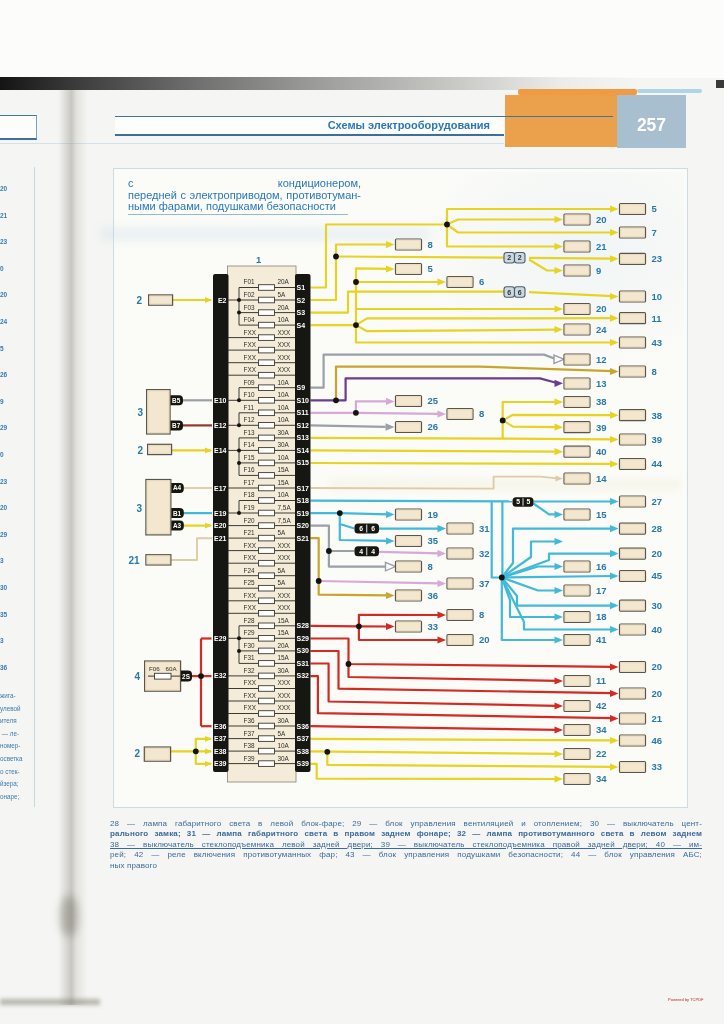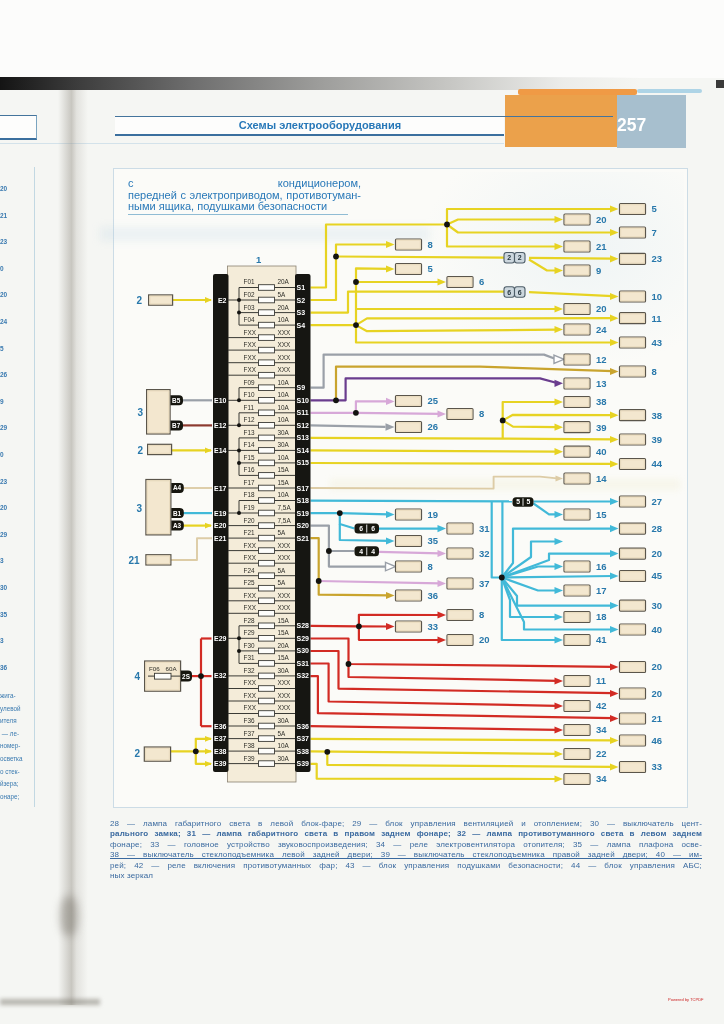--- a/index.html
+++ b/index.html
@@ -12,26 +12,26 @@
   <div class="abs" style="left:0;top:0;width:724px;height:78px;background:#fcfcfb;"></div>
 
   <div class="abs" style="left:0;top:77px;width:640px;height:13px;
        background:linear-gradient(to right,#141414 0%,#3c3c3c 12%,#6e6e6e 30%,#9d9d9b 50%,#c6c6c3 70%,rgba(230,230,228,0.6) 88%,rgba(240,240,238,0) 100%);"></div>
   <div class="abs" style="left:716px;top:80px;width:8px;height:8px;background:#3a3a3a;"></div>
 
   <div class="abs" style="left:518px;top:88.5px;width:119px;height:6px;background:#f09a45;border-radius:2px;"></div>
   <div class="abs" style="left:637px;top:88.5px;width:65px;height:4.5px;background:#aed4e6;border-radius:2px;"></div>
   <div class="abs" style="left:505px;top:95px;width:112px;height:52px;background:#eba14b;"></div>
   <div class="abs" style="left:617px;top:95px;width:69px;height:53px;background:#a7bfce;"></div>
-  <div class="abs" style="left:617px;top:115px;width:69px;height:30px;color:#fff;font-size:17.5px;font-weight:bold;text-align:left;">257</div>
+  <div class="abs" style="left:617px;top:115px;width:69px;height:30px;color:#fff;font-size:17.5px;font-weight:bold;text-align:center;">257</div>
 
   <div class="abs" style="left:115px;top:117px;width:389px;height:17.5px;background:#fdfdfc;"></div>
   <div class="abs" style="left:115px;top:115.5px;width:498px;height:1.8px;background:#44749c;"></div>
   <div class="abs" style="left:115px;top:134px;width:389px;height:2px;background:#3a6f9e;"></div>
-  <div class="abs" style="left:150px;top:119px;width:340px;height:14px;color:#2878b8;font-size:11px;font-weight:bold;text-align:center;">Схемы электрооборудования</div>
+  <div class="abs" style="left:150px;top:119px;width:340px;height:14px;color:#2878b8;font-size:11px;font-weight:bold;text-align:right;">Схемы электрооборудования</div>
 
   <div class="abs" style="left:0;top:142.5px;width:504px;height:1px;background:#d3e2ea;"></div>
 
   <div class="abs" style="left:0;top:115px;width:36px;height:22px;background:#fdfdfc;border-top:1.8px solid #44749c;border-bottom:2px solid #3a6f9e;border-right:1.5px solid #7aa4c0;"></div>
   <div class="abs" style="left:34px;top:167px;width:1.2px;height:640px;background:#c2d8e2;"></div>
   <div class="abs" style="left:0px;top:176px;width:30px;height:640px;color:#3a7ab0;font-size:6.5px;font-weight:bold;line-height:26.6px;">20<br>21<br>23<br>0<br>20<br>24<br>5<br>26<br>9<br>29<br>0<br>23<br>20<br>29<br>3<br>30<br>35<br>3<br>36</div>
   <div class="abs" style="left:0px;top:690px;width:34px;height:240px;color:#3a7ab0;font-size:6.3px;line-height:12.6px;">жига-<br>улевой<br>ителя<br>&nbsp;— ле-<br>номер-<br>осветка<br>о стек-<br>йзера;<br>онаре;</div>
 
   <div class="abs" style="left:58px;top:90px;width:30px;height:915px;
        background:linear-gradient(to right,rgba(170,165,155,0) 0%,rgba(145,140,130,0.45) 45%,rgba(160,155,147,0.22) 62%,rgba(190,186,178,0) 100%);"></div>
@@ -40,21 +40,21 @@
 
   <div class="abs" style="left:113px;top:168px;width:573px;height:638px;background:#fbfbf8;border:1px solid #ccdce6;"></div>
 
   <div class="abs" style="left:100px;top:227px;width:330px;height:14px;background:rgba(175,205,225,0.20);filter:blur(4px);"></div>
   <div class="abs" style="left:430px;top:172px;width:254px;height:190px;background:radial-gradient(ellipse at 60% 40%,rgba(185,215,232,0.18),rgba(185,215,232,0) 75%);"></div>
   <div class="abs" style="left:330px;top:479px;width:350px;height:11px;background:rgba(235,225,180,0.18);filter:blur(3px);"></div>
 
   <div class="abs" style="left:128px;top:178px;width:233px;color:#2878b8;font-size:11px;font-weight:normal;line-height:11.6px;">
     <div style="text-align:justify;text-align-last:justify;height:11.6px;overflow:hidden;">с кондиционером, электростеклоподъемниками,</div>
     <div style="text-align:justify;text-align-last:justify;height:11.6px;overflow:hidden;">передней с электроприводом, противотуман-</div>
-    <div>ными ящика, подушками безопасности</div>
+    <div>ными фарами, подушками безопасности</div>
   </div>
   <div class="abs" style="left:128px;top:214px;width:220px;height:1px;background:#90bcd4;"></div>
 
   <svg class="abs" style="left:0;top:0;" width="724" height="1024" viewBox="0 0 724 1024">
 <polyline points="172.5,300.0 211.0,300.0" fill="none" stroke="#e7d322" stroke-width="2.2" stroke-linejoin="round" stroke-linecap="butt"></polyline>
 <path d="M 205.0,297.1 L 212.0,300.0 L 205.0,302.9 Z" fill="#e7d322"></path>
 <polyline points="171.5,450.4 211.0,450.4" fill="none" stroke="#e7d322" stroke-width="2.2" stroke-linejoin="round" stroke-linecap="butt"></polyline>
 <path d="M 205.0,447.5 L 212.0,450.4 L 205.0,453.3 Z" fill="#e7d322"></path>
 <polyline points="183.0,525.6 211.0,525.6" fill="none" stroke="#e7d322" stroke-width="2.2" stroke-linejoin="round" stroke-linecap="butt"></polyline>
 <path d="M 205.0,522.7 L 212.0,525.6 L 205.0,528.5 Z" fill="#e7d322"></path>
@@ -659,20 +659,19 @@
 <text x="373.1" y="531.1" font-family="Liberation Sans, sans-serif" font-size="6.8" font-weight="bold" fill="#fff" text-anchor="middle">6</text>
 <rect x="354.5" y="546.3" width="24.5" height="10" rx="3.5" fill="#17170f"></rect>
 <line x1="366.75" y1="547.3" x2="366.75" y2="555.3" stroke="#fff" stroke-width="0.9"></line>
 <text x="361.1" y="553.8" font-family="Liberation Sans, sans-serif" font-size="6.8" font-weight="bold" fill="#fff" text-anchor="middle">4</text>
 <text x="373.1" y="553.8" font-family="Liberation Sans, sans-serif" font-size="6.8" font-weight="bold" fill="#fff" text-anchor="middle">4</text>
   </svg>
 
   <div class="abs" style="left:110px;top:819px;width:592px;color:#39699f;font-size:8px;letter-spacing:0.15px;line-height:10.4px;text-align:justify;">
       <div style="text-align:justify;text-align-last:justify;height:10.4px;overflow:hidden;">28&nbsp;— лампа габаритного света в левой блок-фаре; 29&nbsp;— блок управления вентиляцией и отоплением; 30&nbsp;— выключатель цент-</div>
       <div style="text-align:justify;text-align-last:justify;height:10.4px;overflow:hidden;font-weight:bold;">рального замка; 31&nbsp;— лампа габаритного света в правом заднем фонаре; 32&nbsp;— лампа противотуманного света в левом заднем</div>
-      <div style="text-align:justify;text-align-last:justify;height:10.4px;overflow:hidden;">фонаре; 33&nbsp;— головное устройство звуковоспроизведения; 34&nbsp;— реле электровентилятора отопителя; 35&nbsp;— лампа плафона осве-</div>
       <div style="text-align:justify;text-align-last:justify;height:10.4px;overflow:hidden;text-decoration:underline;">38&nbsp;— выключатель стеклоподъемника левой задней двери; 39&nbsp;— выключатель стеклоподъемника правой задней двери; 40&nbsp;— им-</div>
       <div style="text-align:justify;text-align-last:justify;height:10.4px;overflow:hidden;">рей; 42&nbsp;— реле включения противотуманных фар; 43&nbsp;— блок управления подушками безопасности; 44&nbsp;— блок управления АБС;</div>
-      <div style="text-align:justify;text-align-last:left;height:10.4px;overflow:hidden;">ных зеркал</div>
+      <div style="text-align:justify;text-align-last:left;height:10.4px;overflow:hidden;">ных правого</div>
     </div>
 
   <div class="abs" style="left:668px;top:997px;width:60px;color:#cc2222;font-size:4px;">Powered by TCPDF</div>
 </div>
 
 </body></html>

